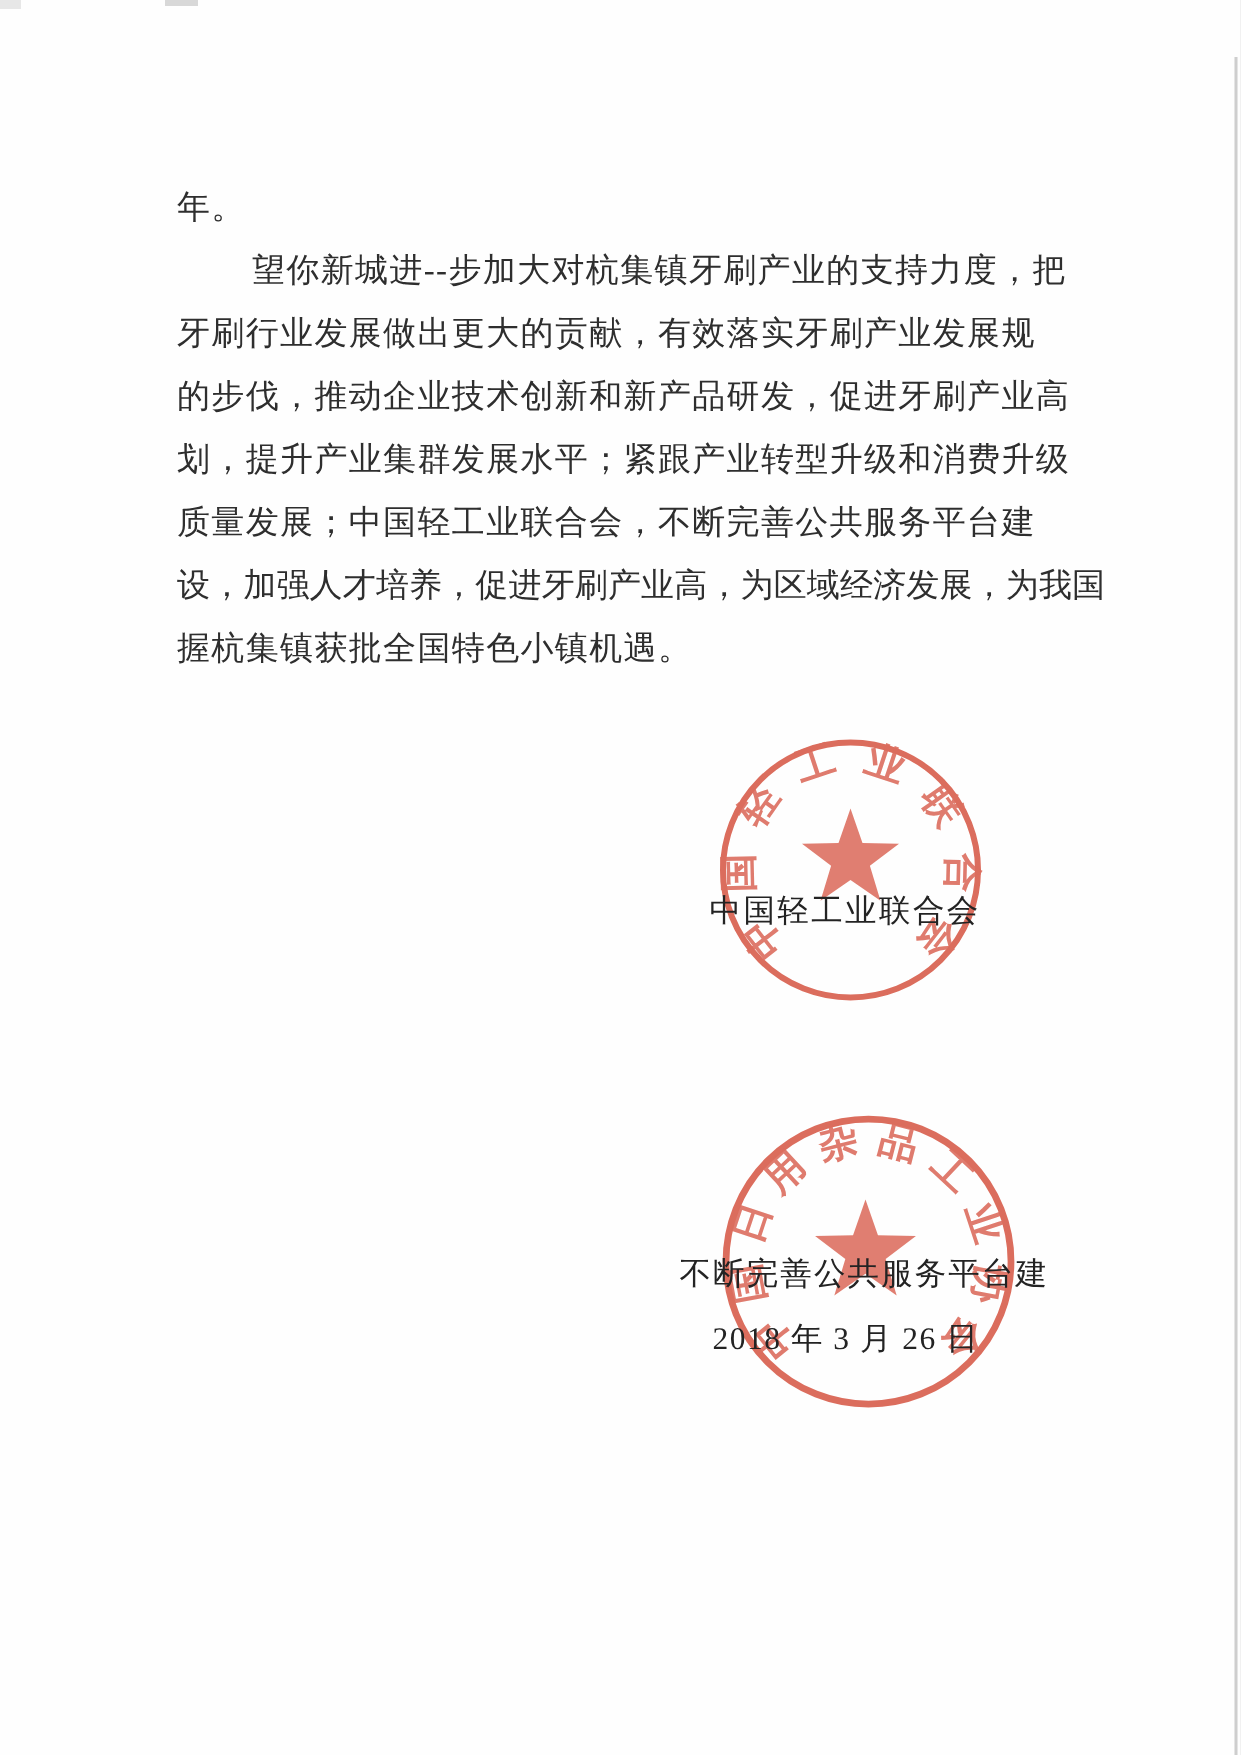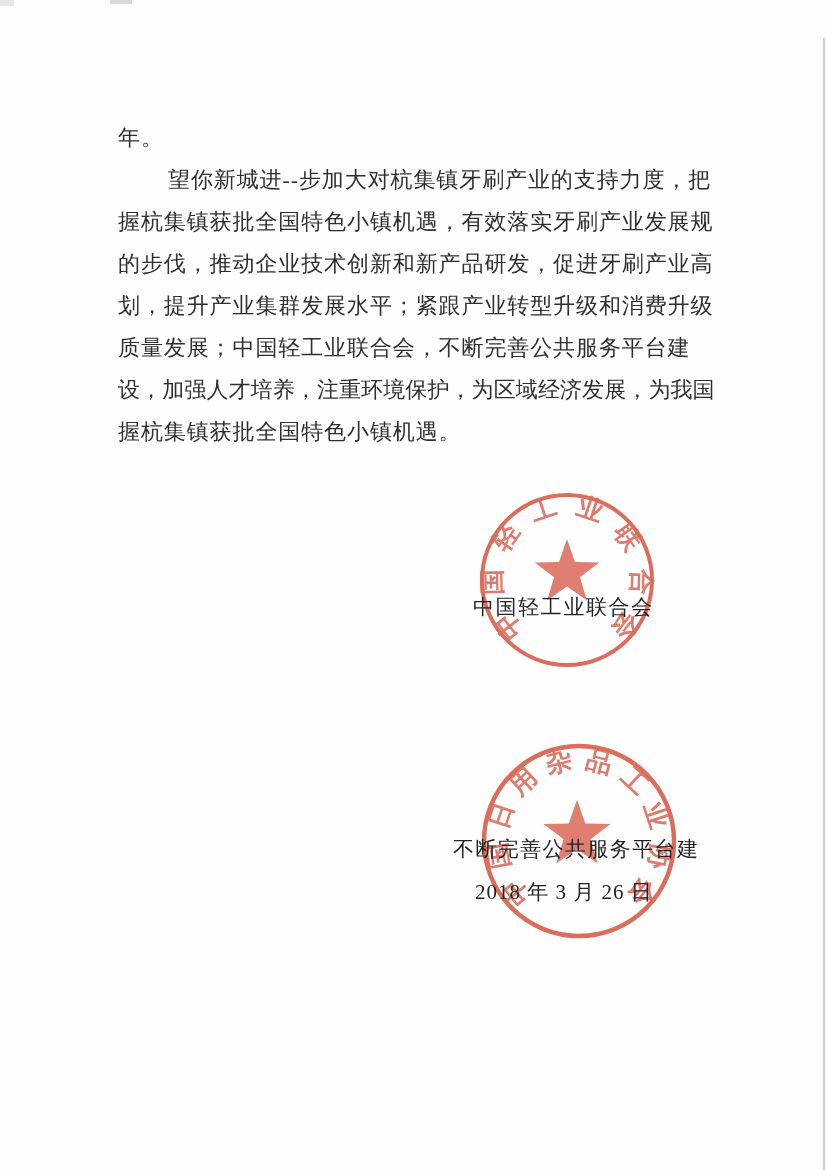--- a/index.html
+++ b/index.html
@@ -100,25 +100,25 @@
 
 <div class="page">
 
   <div class="scan-smudge-a"></div>
   <div class="scan-smudge-b"></div>
   <div class="scan-edge-line"></div>
 
   <div class="body-text">
     <div class="body-line">年。</div>
     <div class="body-line indent">望你新城进--步加大对杭集镇牙刷产业的支持力度，把</div>
-    <div class="body-line">握杭集镇获批全国特色小镇机遇，有效落实牙刷产业发展规</div>
+    <div class="body-line">牙刷行业发展做出更大的贡献，有效落实牙刷产业发展规</div>
     <div class="body-line">的步伐，推动企业技术创新和新产品研发，促进牙刷产业高</div>
     <div class="body-line">划，提升产业集群发展水平；紧跟产业转型升级和消费升级</div>
     <div class="body-line">质量发展；中国轻工业联合会，不断完善公共服务平台建</div>
-    <div class="body-line tight">设，加强人才培养，注重环境保护，为区域经济发展，为我国</div>
+    <div class="body-line tight">设，加强人才培养，促进牙刷产业高，为区域经济发展，为我国</div>
     <div class="body-line">握杭集镇获批全国特色小镇机遇。</div>
   </div>
 
   <svg class="seal seal-1" style="left:472px; top:485px;" width="190" height="190" viewBox="0 0 190 190">
     <circle cx="95" cy="95" r="85"></circle>
     <g>
         <text transform="translate(95,95) rotate(-128) translate(0,-66)" text-anchor="middle" font-size="26">中</text>
         <text transform="translate(95,95) rotate(-91.42857142857143) translate(0,-66)" text-anchor="middle" font-size="26">国</text>
         <text transform="translate(95,95) rotate(-54.85714285714286) translate(0,-66)" text-anchor="middle" font-size="26">轻</text>
         <text transform="translate(95,95) rotate(-18.285714285714292) translate(0,-66)" text-anchor="middle" font-size="26">工</text>

